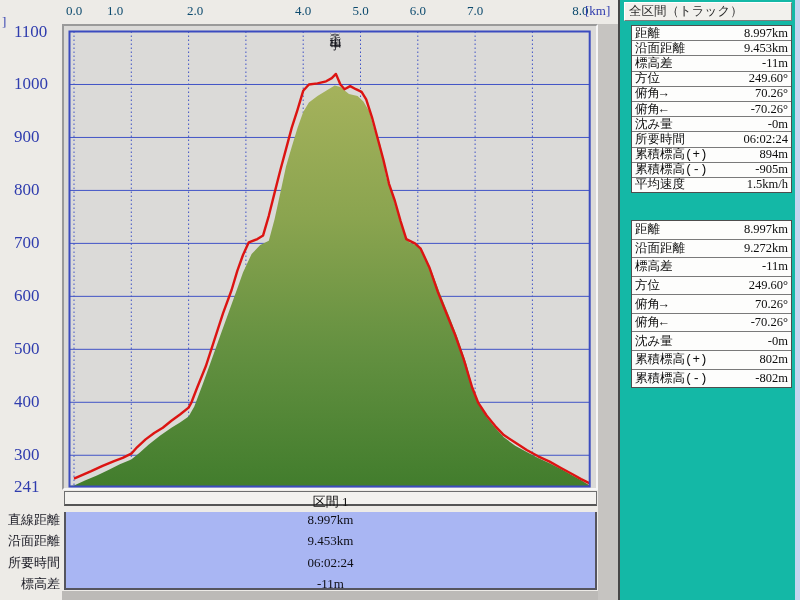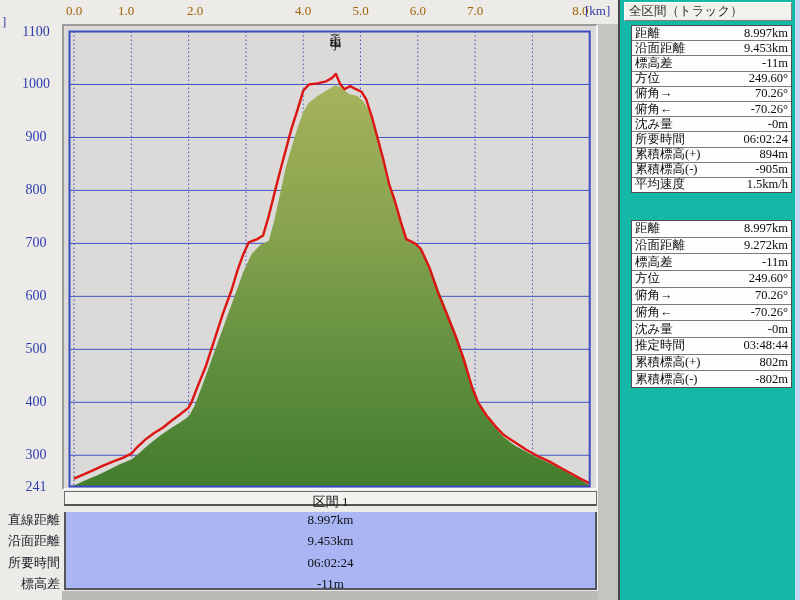--- a/index.html
+++ b/index.html
@@ -15,26 +15,26 @@
   #plot-frame{
     position:absolute;left:62px;top:24px;width:536px;height:466px;
     background:#dbdad8;
     border-top:2px solid #9a9a9a;border-left:2px solid #9a9a9a;
     border-right:2px solid #f7f7f7;border-bottom:2px solid #f7f7f7;
     box-sizing:border-box;
   }
   #plot-svg{position:absolute;left:4px;top:4px;}
   .x-tick{
     position:absolute;top:3px;transform:translateX(-50%);
-    font-size:13px;color:#a16207;white-space:nowrap;
+    font-size:13px;color:#0c4a6e;white-space:nowrap;
   }
   .x-unit{position:absolute;top:3px;font-size:13px;color:#2f3cae;white-space:nowrap;}
   .y-tick{
-    position:absolute;left:14px;width:44px;text-align:center;
-    font-size:14px;color:#2f3cae;transform:translateY(-50%);white-space:nowrap;
+    position:absolute;left:14px;width:44px;text-align:left;
+    font-size:17px;color:#2f3cae;transform:translateY(-50%);white-space:nowrap;
   }
   .y-unit-fragment{position:absolute;left:2px;top:14px;font-size:13px;color:#2f3cae;}
   .peak-label{
     position:absolute;transform:translateX(-50%);
     writing-mode:vertical-rl;text-orientation:mixed;
     font-size:11.5px;color:#15151d;letter-spacing:-1px;line-height:1;
   }
   
   #segment-header{
     position:absolute;left:64px;top:491px;width:533px;height:15px;box-sizing:border-box;
@@ -63,35 +63,35 @@
   .stats-table{
     position:absolute;left:11px;width:161px;box-sizing:border-box;
     border:1px solid #4e4e4e;background:#fdfdfc;display:flex;flex-direction:column;
   }
   .stats-row{
     flex:1;display:flex;align-items:center;justify-content:space-between;
     border-bottom:1px solid #7a7a7a;font-size:12.5px;color:#0c0c0c;
     padding:0 3px 0 3px;box-sizing:border-box;white-space:nowrap;overflow:hidden;
   }
   .stats-row:last-child{border-bottom:none;}
-  .stats-label{text-align:left;}
+  .stats-label{text-align:left;font-family:Liberation Mono, monospace;}
   .stats-value{text-align:right;}
 </style>
 </head>
 <body>
 
 <div id="chart-pane">
   <div class="gray-strip-right"></div>
   <div class="gray-strip-bottom"></div>
 
   <span class="y-unit-fragment">]</span>
 
   <div id="top-axis">
       <span class="x-tick" style="left: 74px;">0.0</span>
-      <span class="x-tick" style="left: 126px; text-align: right;">1.0</span>
+      <span class="x-tick" style="left: 115px; text-align: right;">1.0</span>
       <span class="x-tick" style="left: 195px;">2.0</span>
       <span class="x-tick" style="left: 245.9px; margin-top: 40px;">3.0</span>
       <span class="x-tick" style="left: 303.2px;">4.0</span>
       <span class="x-tick" style="left: 360.5px;">5.0</span>
       <span class="x-tick" style="left: 417.8px;">6.0</span>
       <span class="x-tick" style="left: 475.1px;">7.0</span>
       <span class="x-tick" style="left: 532.4px; margin-left: 48px;">8.0</span>
       <span class="x-unit" style="left: 585px;">[km]</span>
     </div>
   <div id="y-axis">
@@ -232,24 +232,20 @@
       </div>
       <div class="stats-row">
         <span class="stats-label">俯角←</span>
         <span class="stats-value">-70.26°</span>
       </div>
       <div class="stats-row">
         <span class="stats-label">沈み量</span>
         <span class="stats-value">-0m</span>
       </div>
       <div class="stats-row">
-        <span class="stats-label">推定時間</span>
-        <span class="stats-value">03:48:44</span>
-      </div>
-      <div class="stats-row">
         <span class="stats-label">累積標高(+)</span>
         <span class="stats-value">802m</span>
       </div>
       <div class="stats-row">
         <span class="stats-label">累積標高(-)</span>
         <span class="stats-value">-802m</span>
       </div>
     </div>
   </div>
 

